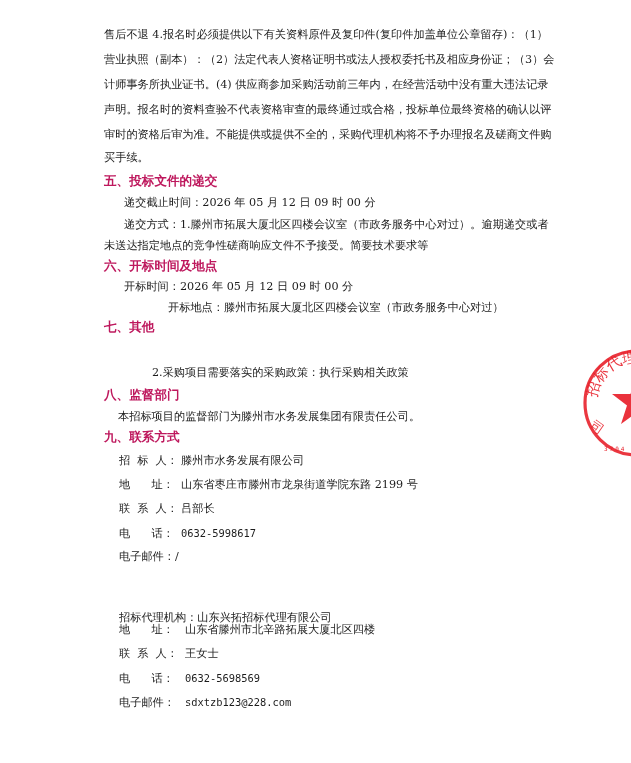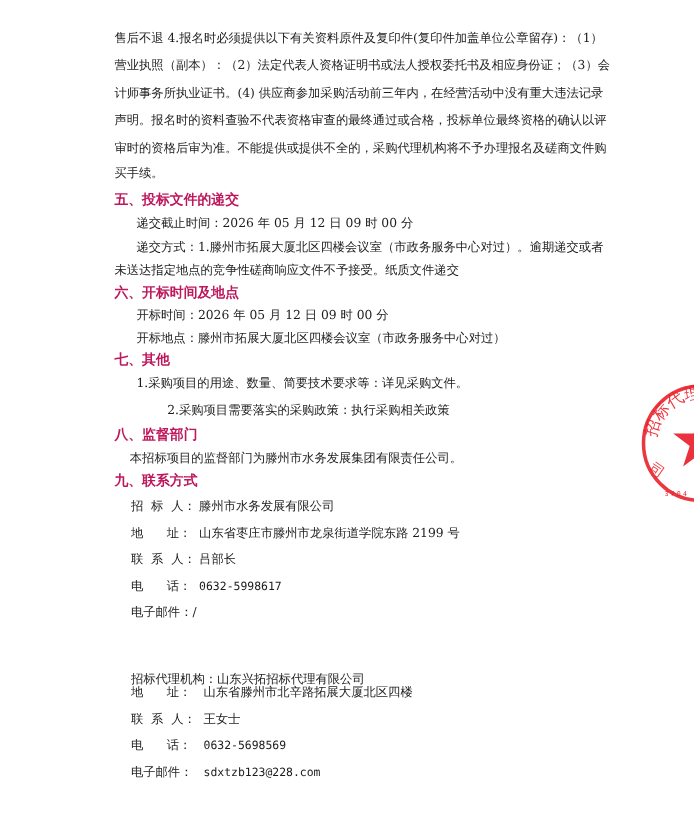--- a/index.html
+++ b/index.html
@@ -65,28 +65,27 @@
   <div class="line para-line" style="top:28px;">售后不退 4.报名时必须提供以下有关资料原件及复印件(复印件加盖单位公章留存)：（1）</div>
   <div class="line para-line" style="top:53px;">营业执照（副本）：（2）法定代表人资格证明书或法人授权委托书及相应身份证；（3）会</div>
   <div class="line para-line" style="top:78px;">计师事务所执业证书。(4) 供应商参加采购活动前三年内，在经营活动中没有重大违法记录</div>
   <div class="line para-line" style="top:103px;">声明。报名时的资料查验不代表资格审查的最终通过或合格，投标单位最终资格的确认以评</div>
   <div class="line para-line" style="top:128px;">审时的资格后审为准。不能提供或提供不全的，采购代理机构将不予办理报名及磋商文件购</div>
   <div class="line para-line" style="top:151px;">买手续。</div>
 
   <div class="heading" style="top:173px;">五、投标文件的递交</div>
   <div class="line indent1" style="top:196px;">递交截止时间：2026 年 05 月 12 日 09 时 00 分</div>
   <div class="line indent1" style="top:218px;">递交方式：1.滕州市拓展大厦北区四楼会议室（市政务服务中心对过）。逾期递交或者</div>
-  <div class="line para-line" style="top:239px;">未送达指定地点的竞争性磋商响应文件不予接受。纸质文件递交</div>
+  <div class="line para-line" style="top:239px;">未送达指定地点的竞争性磋商响应文件不予接受。简要技术要求等</div>
 
   <div class="heading" style="top:258px;">六、开标时间及地点</div>
   <div class="line indent1" style="top:280px;">开标时间：2026 年 05 月 12 日 09 时 00 分</div>
-  <div class="line indent1" style="top:301px;">开标地点：滕州市拓展大厦北区四楼会议室（市政务服务中心对过）</div>
+  <div class="line indent1" style="top:301px;margin-left:44px;">开标地点：滕州市拓展大厦北区四楼会议室（市政务服务中心对过）</div>
 
   <div class="heading" style="top:319px;">七、其他</div>
-  <div class="line indent1" style="top:342px;">1.采购项目的用途、数量、简要技术要求等：详见采购文件。</div>
   <div class="line para-line" style="top:366px;margin-left:48px;">2.采购项目需要落实的采购政策：执行采购相关政策</div>
 
   <div class="heading" style="top:387px;">八、监督部门</div>
   <div class="line indent2" style="top:410px;">本招标项目的监督部门为滕州市水务发展集团有限责任公司。</div>
 
   <div class="heading" style="top:429px;">九、联系方式</div>
 
   <div class="line" style="left:119px; top:454px;">
     <span class="lab-w" style="white-space:pre;">招  标  人：</span><span>滕州市水务发展有限公司</span>
   </div>

